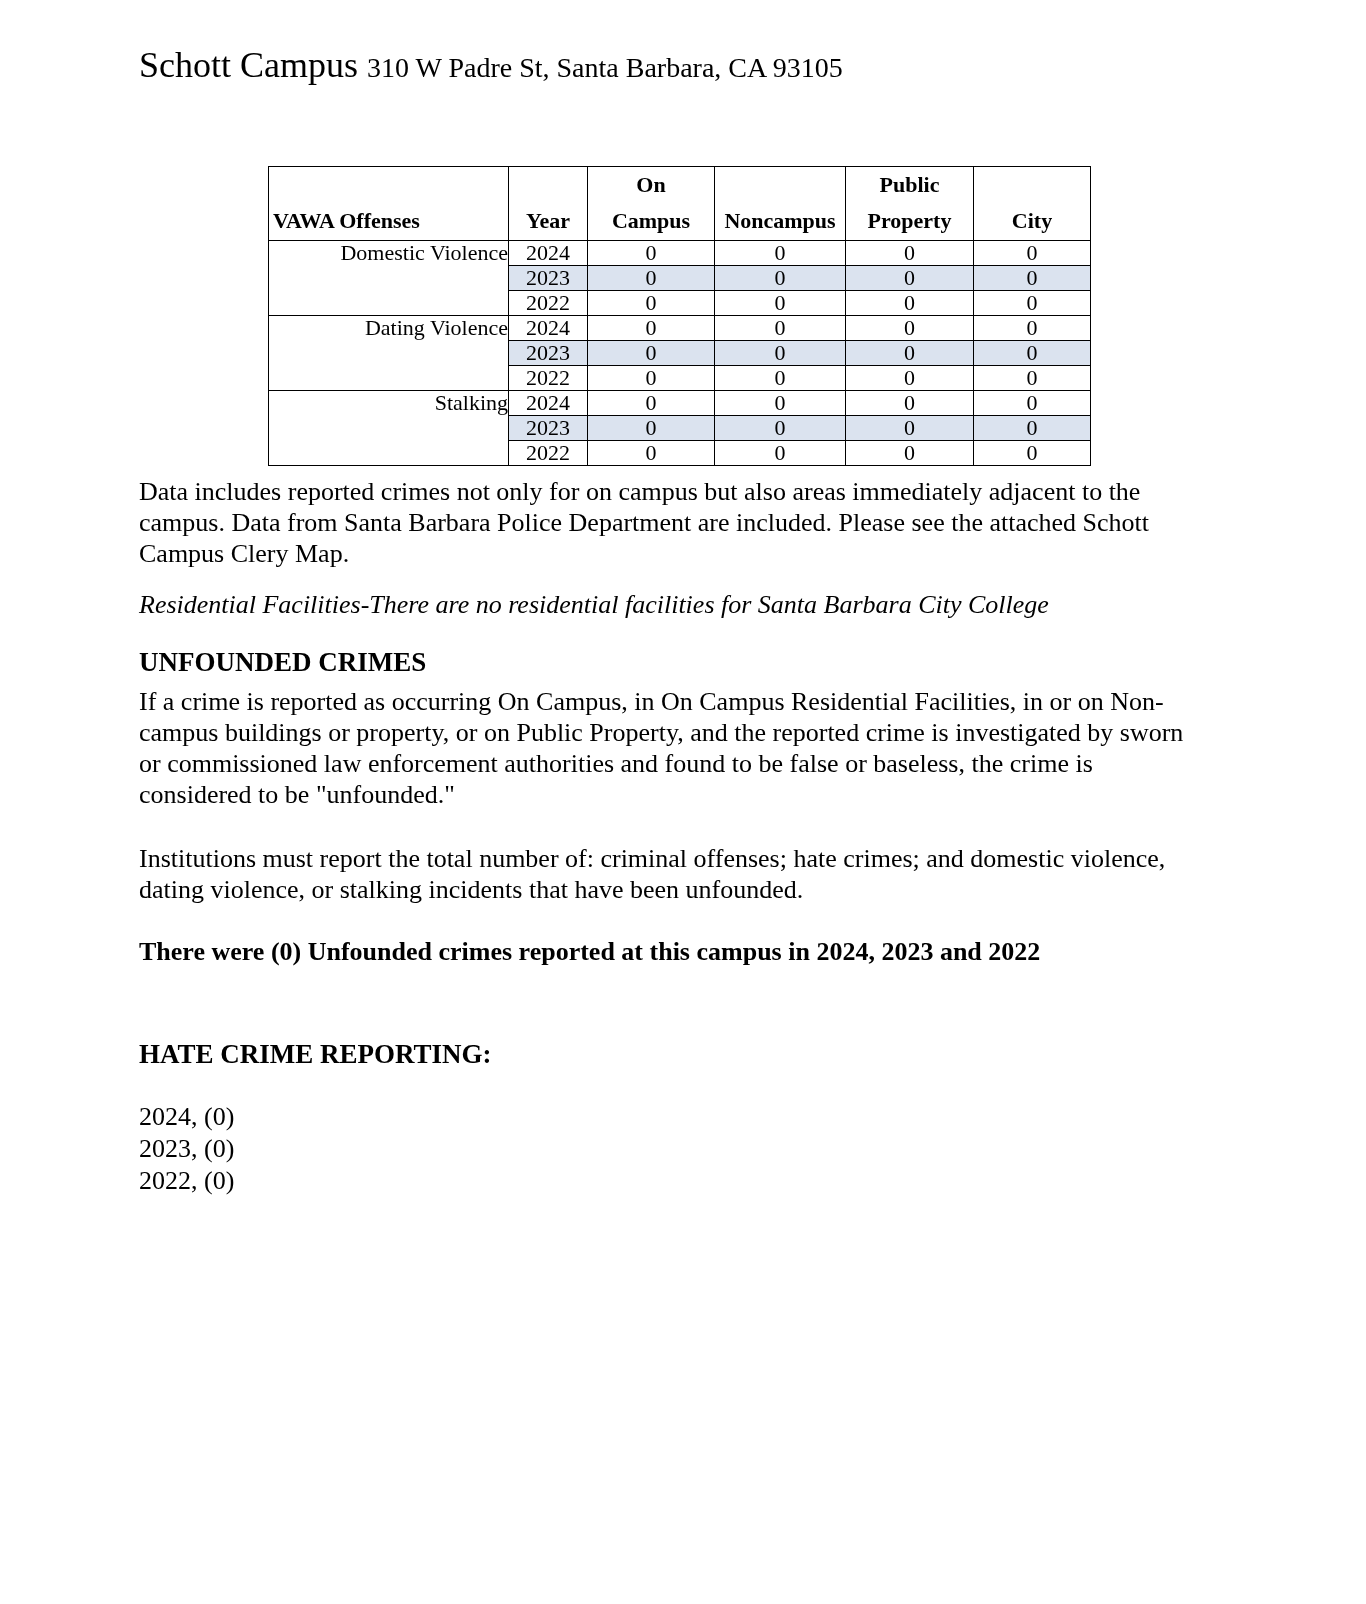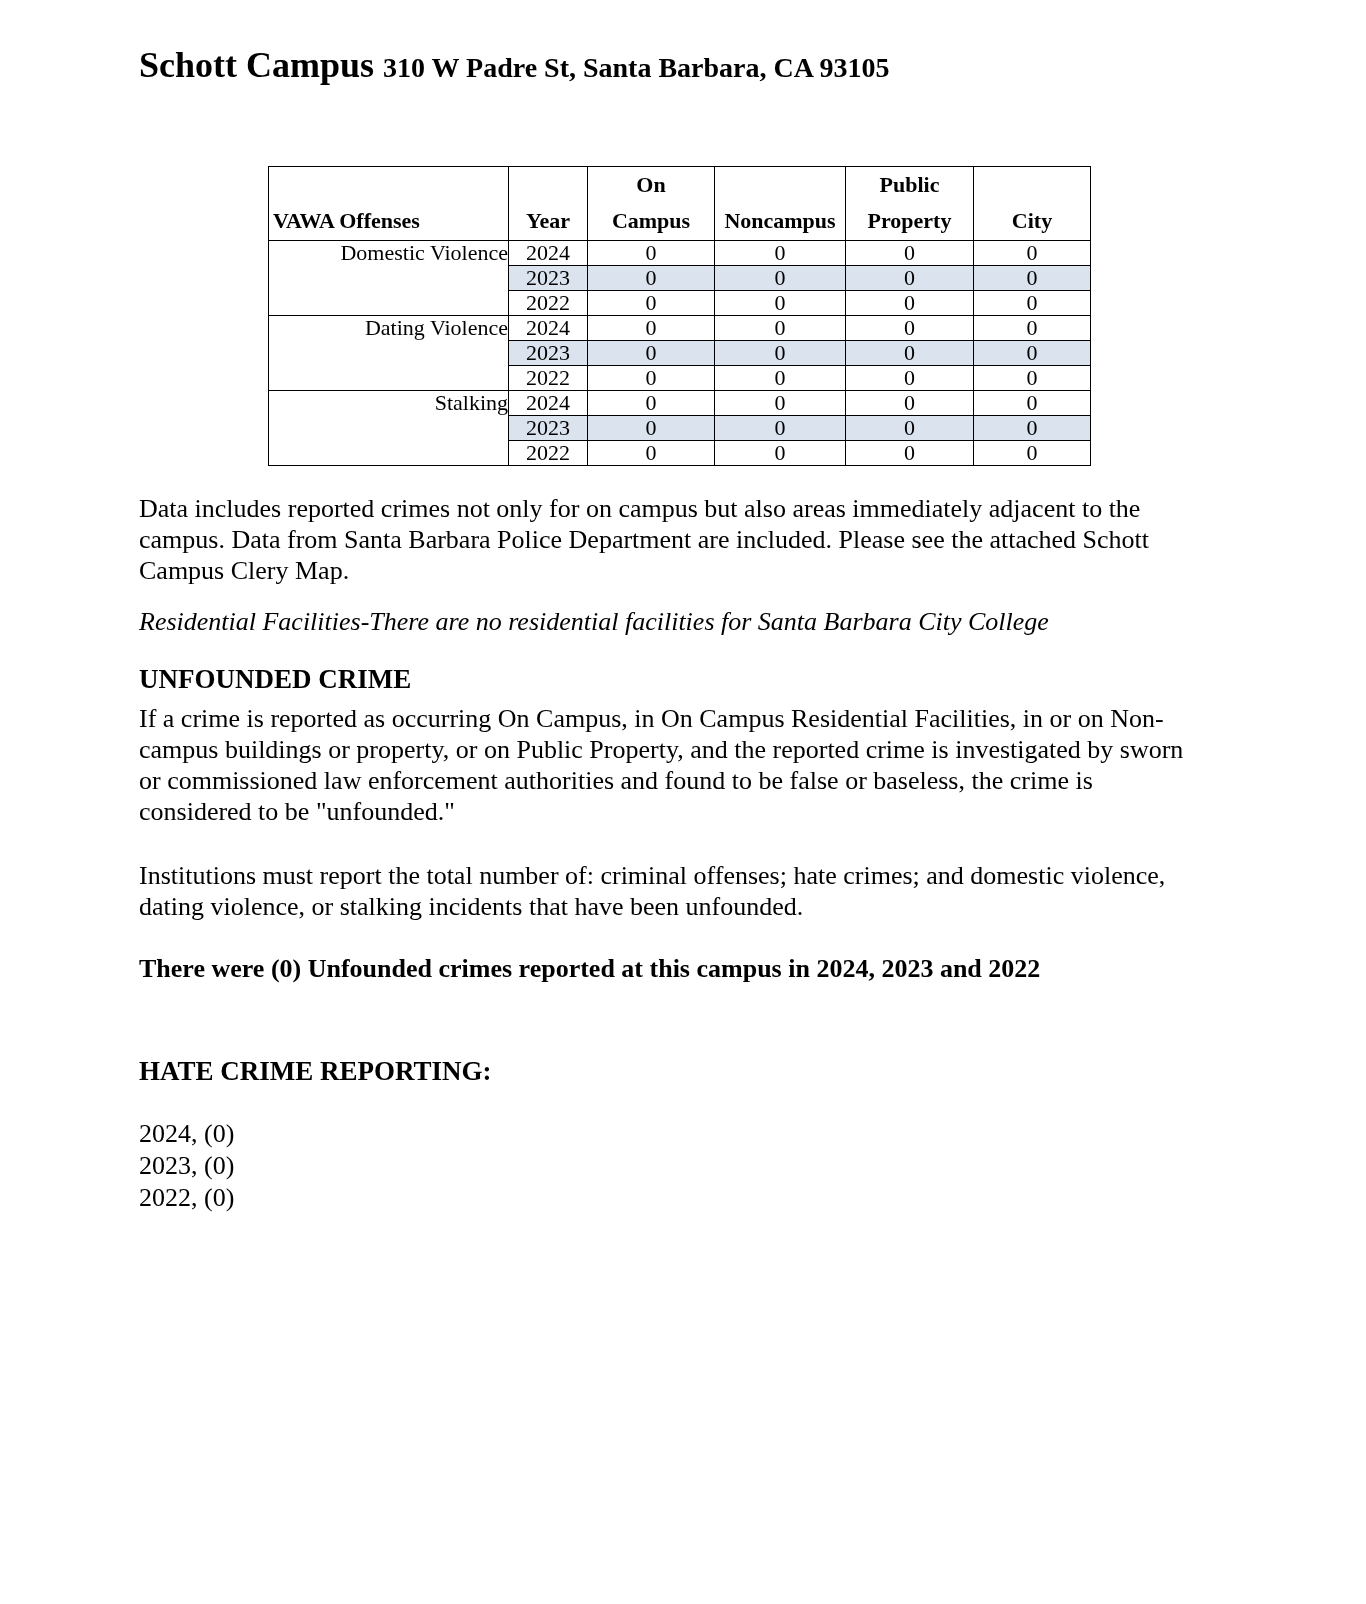--- a/index.html
+++ b/index.html
@@ -11,21 +11,21 @@
     color: #000000;
     position: relative;
     overflow: hidden;
   }
   .page {
     padding: 44px 180px 0 139px;
     width: 1366px;
   }
   .doc-title {
     font-size: 36px;
-    font-weight: bold;
+    font-weight: normal;
     line-height: 42px;
     white-space: nowrap;
   }
   .doc-title .addr {
     font-size: 28px;
   }
   table.vawa {
     border-collapse: collapse;
     margin-top: 77px;
     margin-left: 129px;
@@ -57,21 +57,21 @@
   table.vawa tbody td.offense {
     text-align: right;
     vertical-align: top;
     padding-left: 10px;
     background: #ffffff;
   }
   .para {
     font-size: 26px;
     line-height: 31px;
   }
-  .p-data-note   { margin-top: 27px; }
+  .p-data-note   { margin-top: 10px; }
   .p-residential { margin-top: 20px; font-style: italic; }
   .h-unfounded   { margin-top: 27px; font-size: 27px; font-weight: bold; line-height: 31px; }
   .p-definition  { margin-top: 8px; }
   .p-institutions{ margin-top: 33px; }
   .p-summary     { margin-top: 31px; font-weight: bold; }
   .h-hate        { margin-top: 72px; font-size: 27px; font-weight: bold; line-height: 31px; }
   .year-list     { margin-top: 31px; }
   .year-list p   { font-size: 26px; line-height: 32px; }
 </style>
 </head>
@@ -169,21 +169,21 @@
           <td>0</td>
           <td>0</td>
         </tr>
       </tbody>
   </table>
 
   <p class="para p-data-note">Data includes reported crimes not only for on campus but also areas immediately adjacent to the campus. Data from Santa Barbara Police Department are included.  Please see the attached Schott Campus Clery Map.</p>
 
   <p class="para p-residential">Residential Facilities-There are no residential facilities for Santa Barbara City College</p>
 
-  <h2 class="h-unfounded">UNFOUNDED CRIME</h2>
+  <h2 class="h-unfounded">UNFOUNDED CRIMES</h2>
 
   <p class="para p-definition">If a crime is reported as occurring On Campus, in On Campus Residential Facilities, in or on Non-campus buildings or property, or on Public Property, and the reported crime is investigated by sworn or commissioned law enforcement authorities and found to be false or baseless, the crime is considered to be "unfounded."</p>
 
   <p class="para p-institutions">Institutions must report the total number of: criminal offenses; hate crimes; and domestic violence, dating violence, or stalking incidents that have been unfounded.</p>
 
   <p class="para p-summary">There were (0) Unfounded crimes reported at this campus in 2024, 2023 and 2022</p>
 
   <h2 class="h-hate">HATE CRIME REPORTING:</h2>
 
   <div class="year-list">

